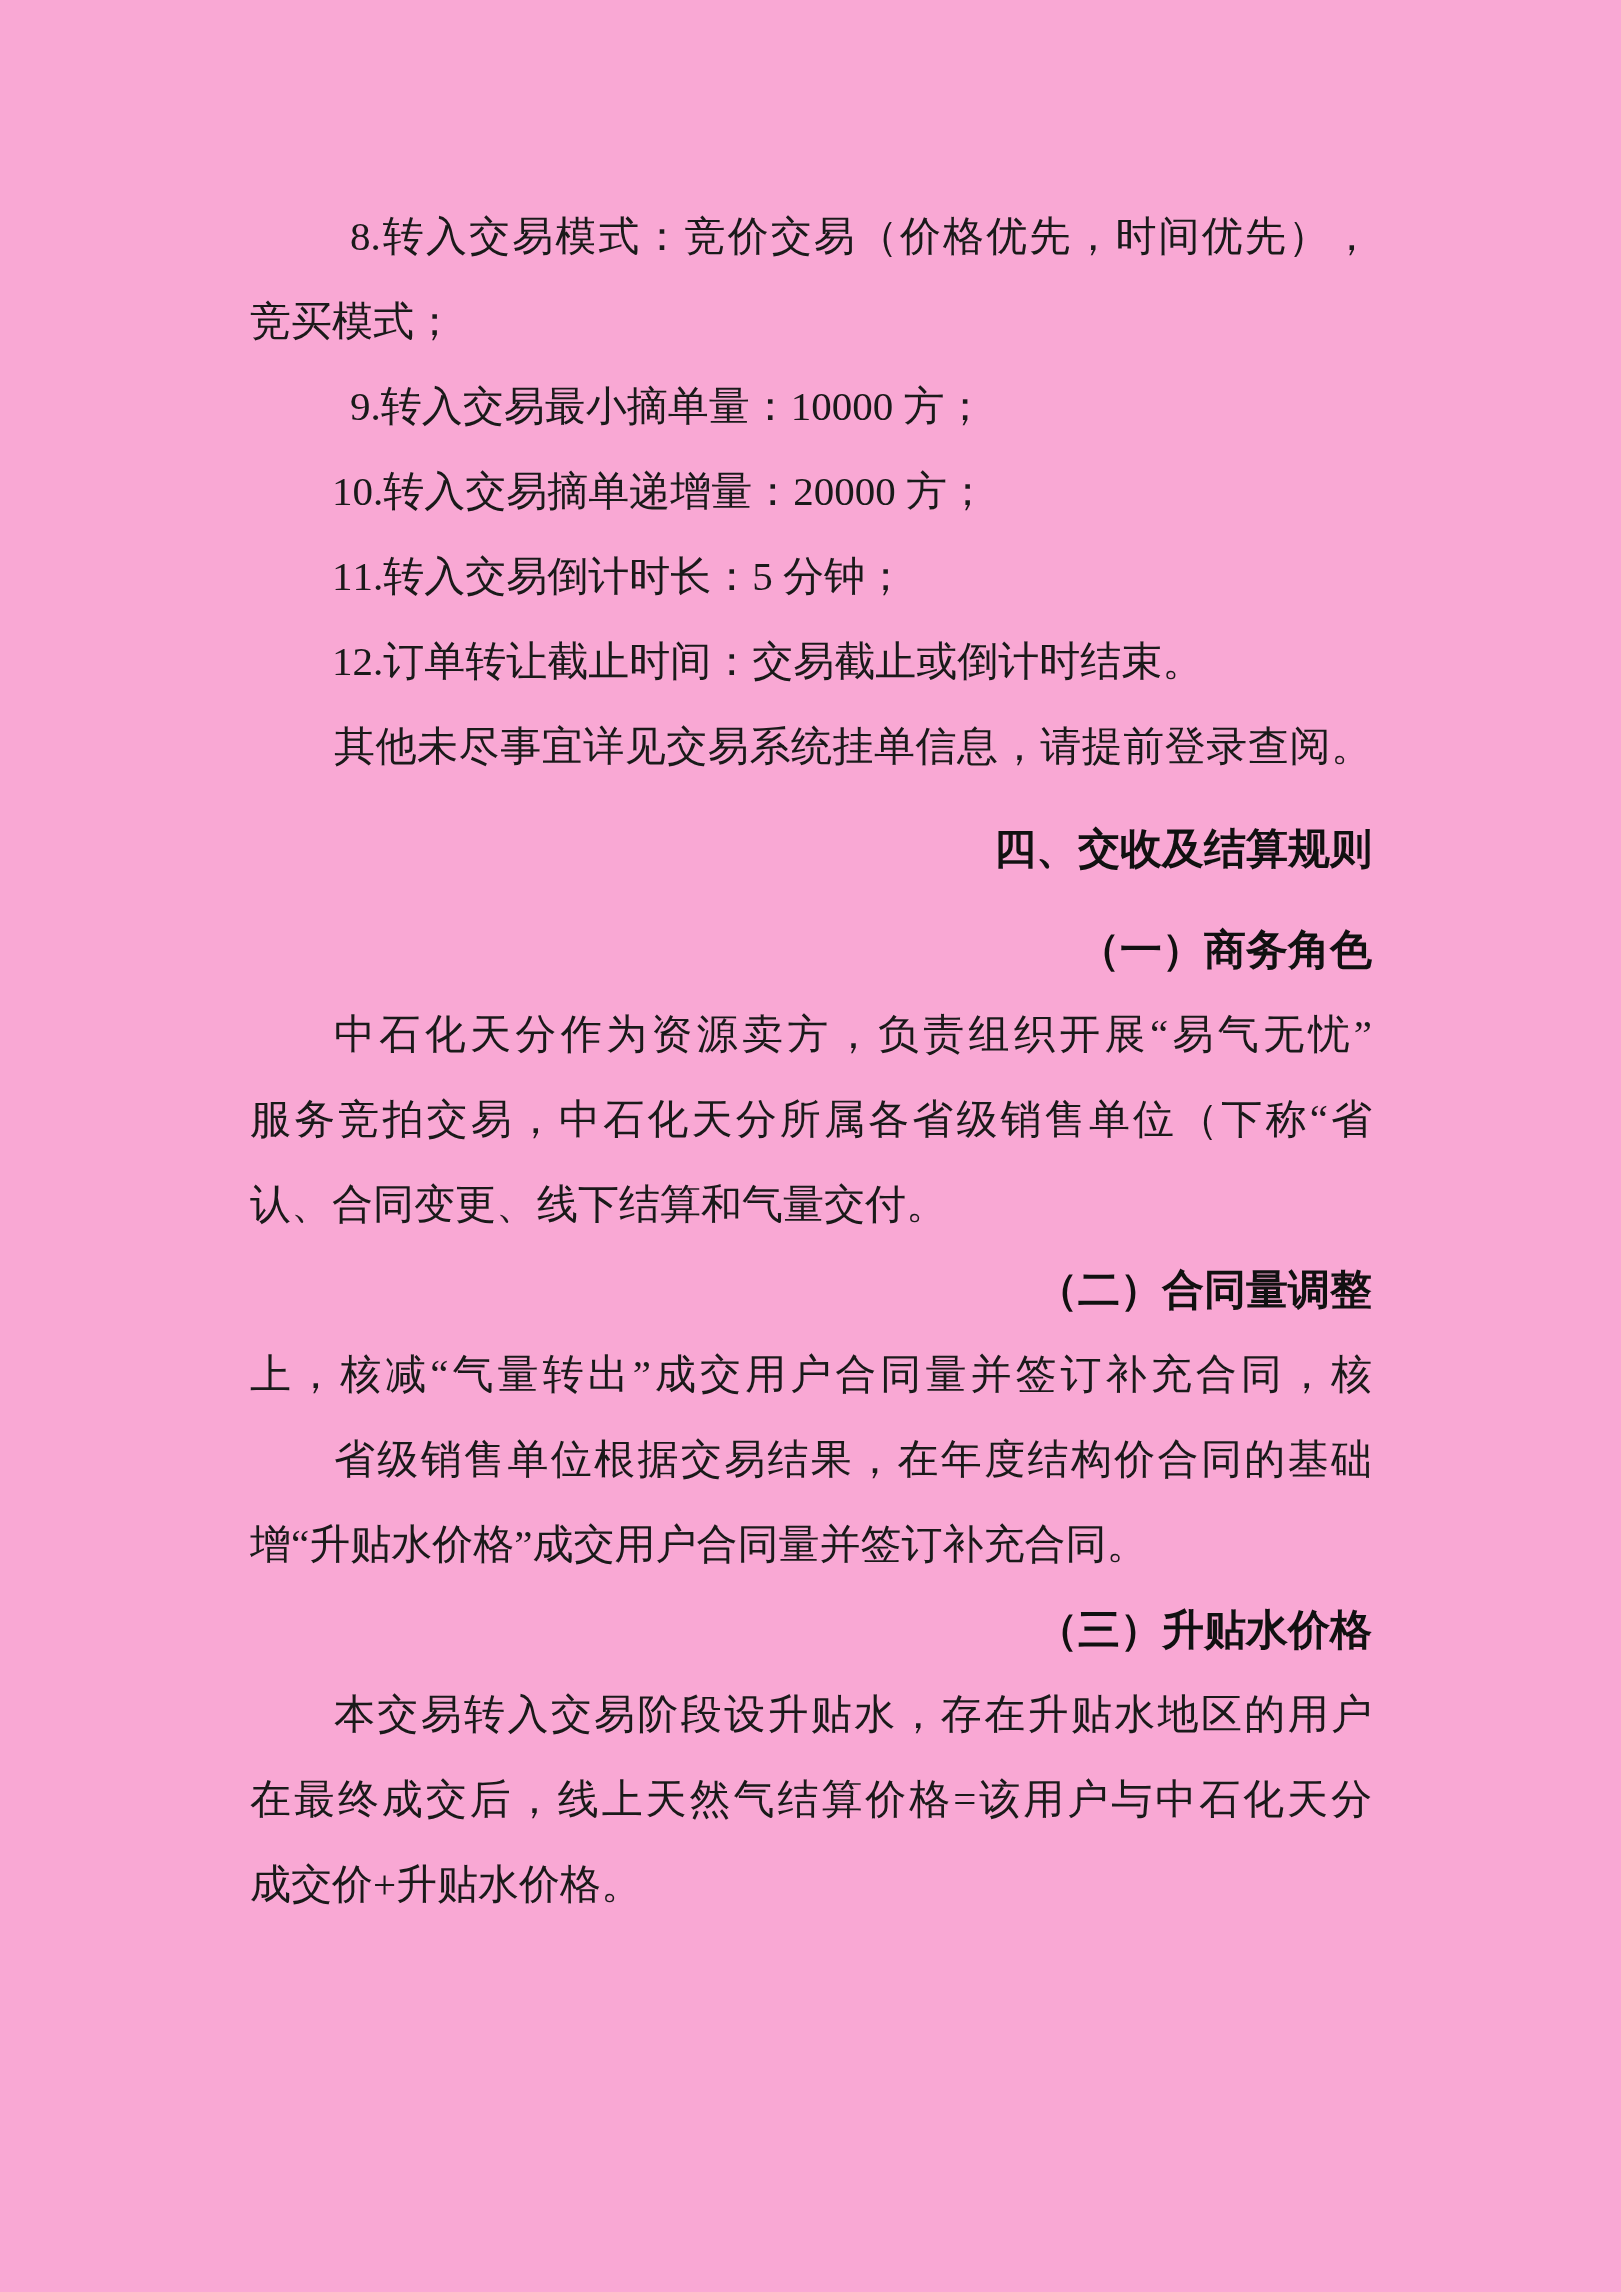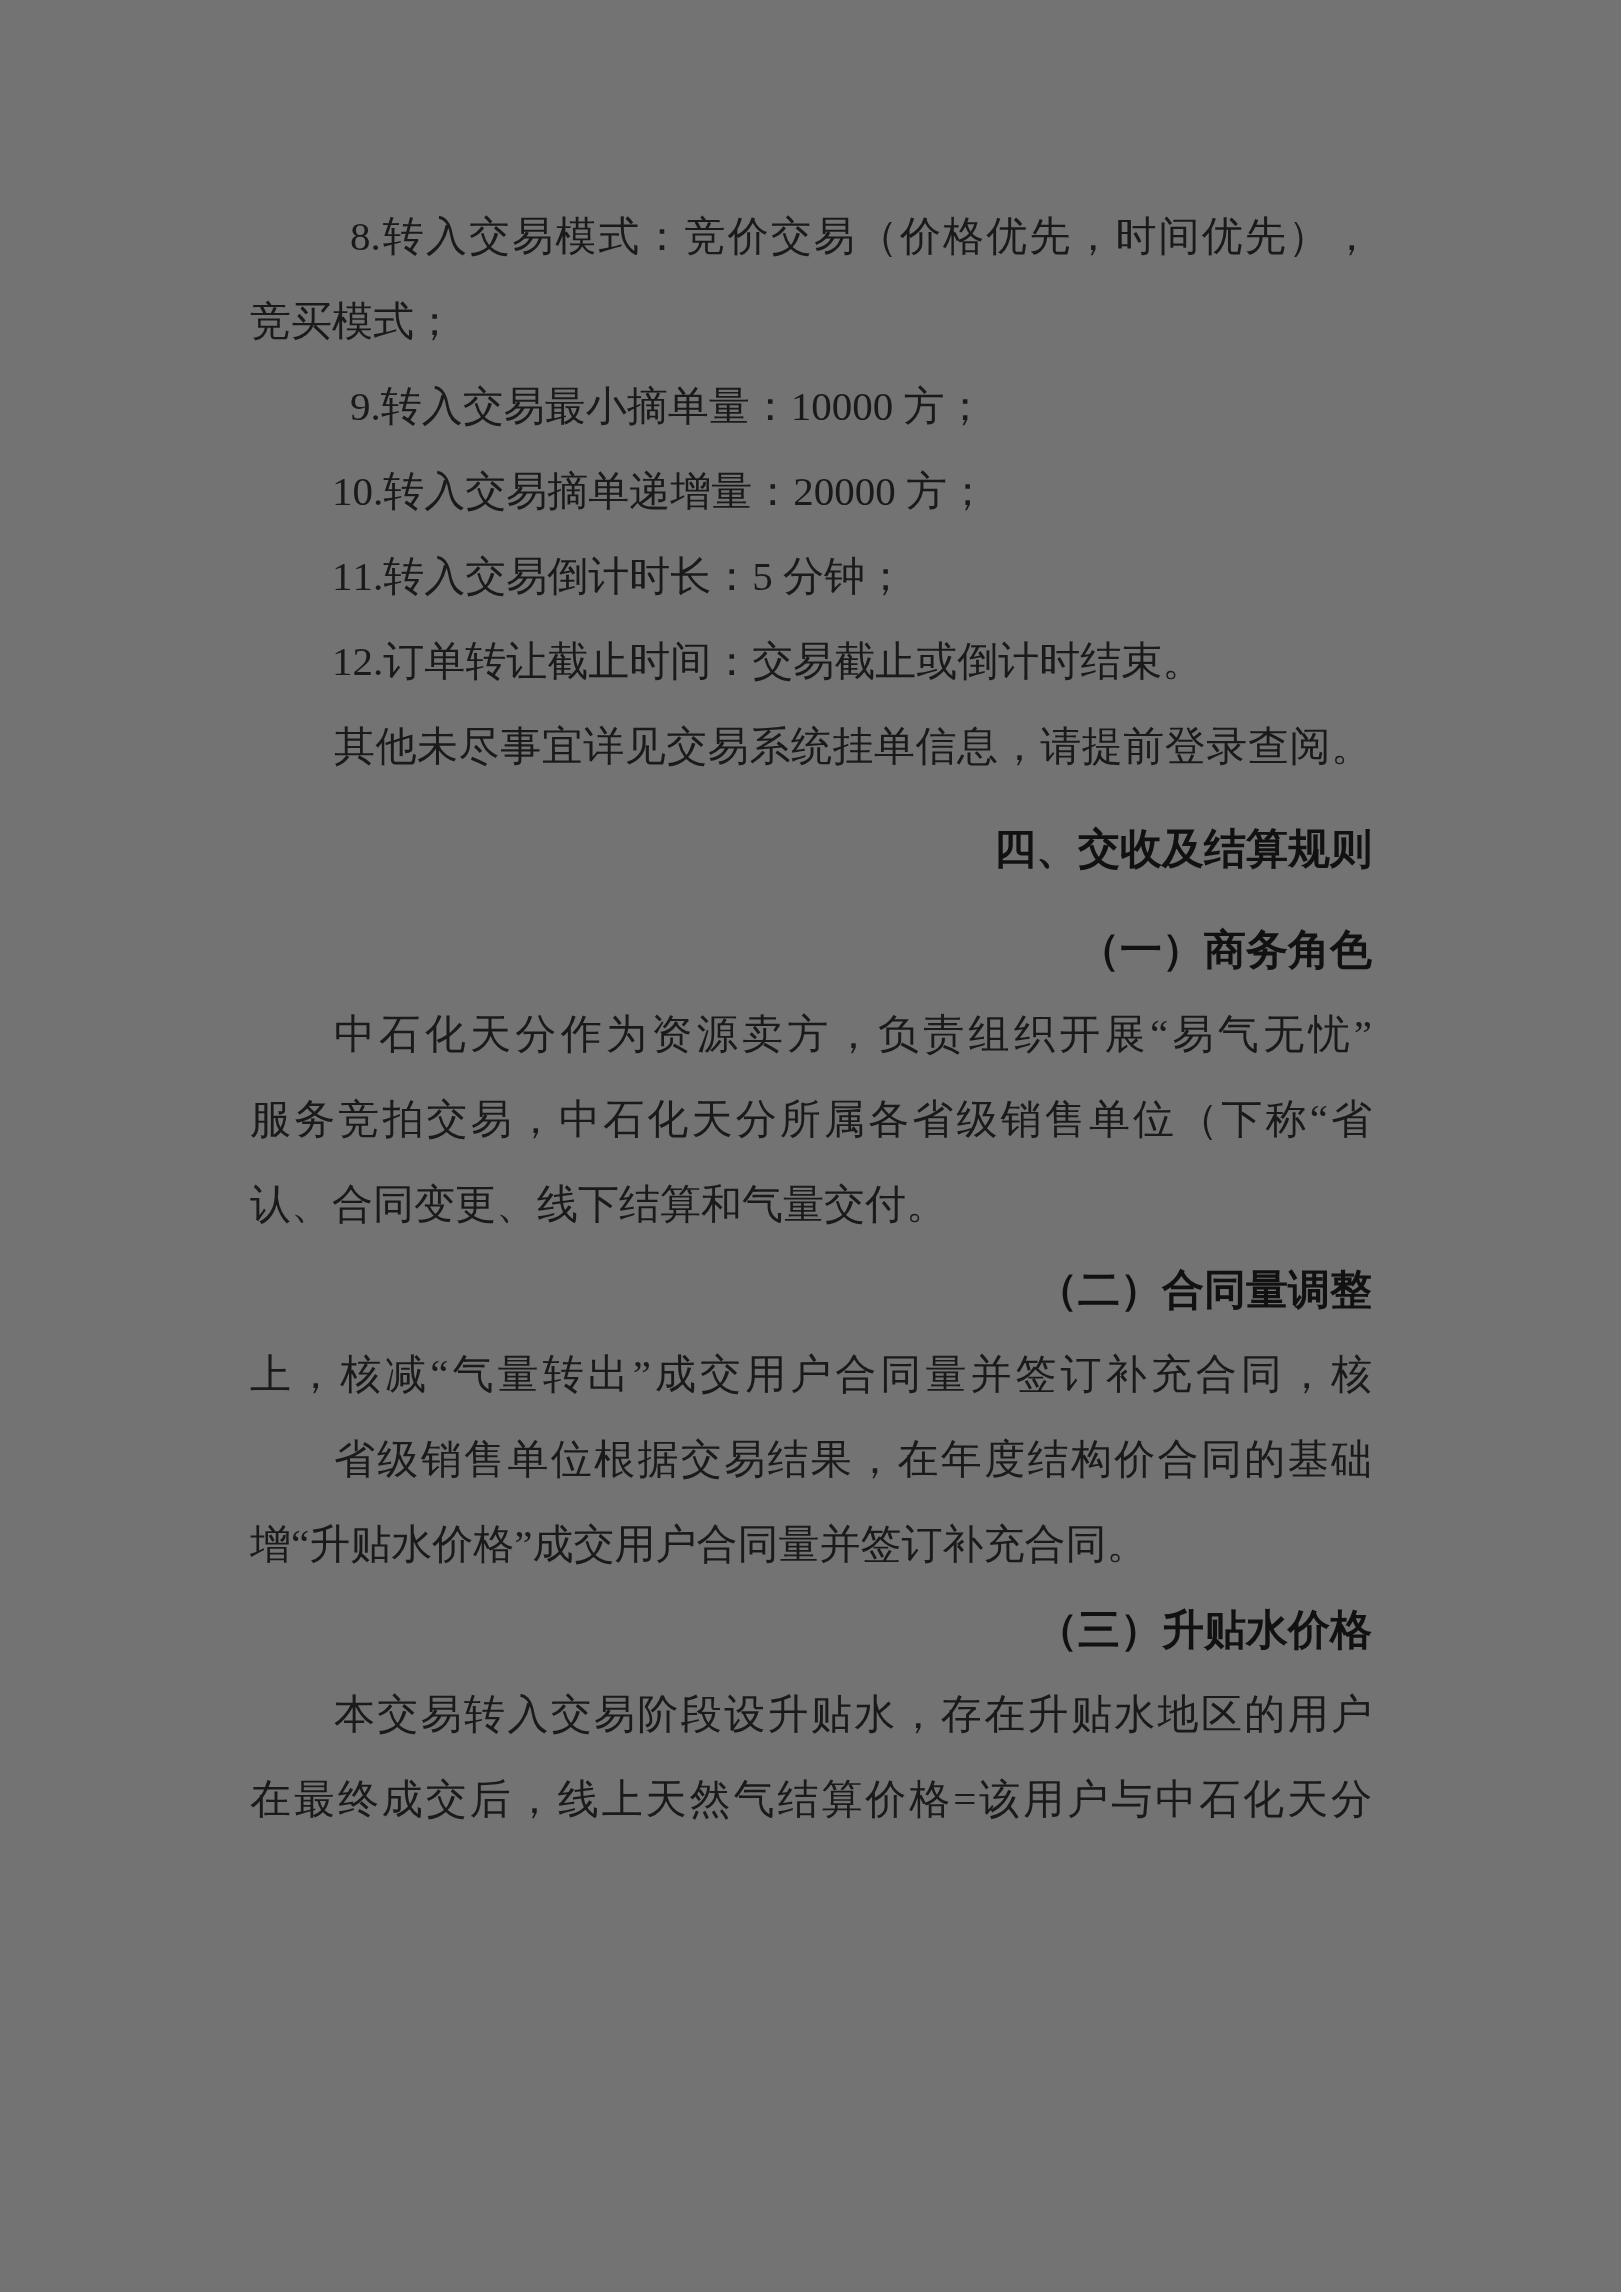--- a/index.html
+++ b/index.html
@@ -47,36 +47,37 @@
     font-family: "Liberation Sans", "DejaVu Sans", sans-serif;
     color: #111111;
     text-align: right;
   }
   
   .sb { margin-top: 16.7px; }
 </style>
 </head>
 <body>
 
-<div class="page" style="background: #737373;">
+<div class="page" style="background: #f9a8d4;">
   <main class="textblock">
       <div class="line item-single fill">8.转入交易模式：竞价交易（价格优先，时间优先），</div>
       <div class="line flush">竞买模式；</div>
       <div class="line item-single">9.转入交易最小摘单量：10000 方；</div>
       <div class="line item-double">10.转入交易摘单递增量：20000 方；</div>
       <div class="line item-double">11.转入交易倒计时长：5 分钟；</div>
       <div class="line item-double">12.订单转让截止时间：交易截止或倒计时结束。</div>
       <div class="line indent fill">其他未尽事宜详见交易系统挂单信息，请提前登录查阅。</div>
       <div class="line heading1 sb">四、交收及结算规则</div>
       <div class="line heading2 sb">（一）商务角色</div>
       <div class="line indent fill">中石化天分作为资源卖方，负责组织开展“易气无忧”</div>
       <div class="line flush fill">服务竞拍交易，中石化天分所属各省级销售单位（下称“省</div>
       <div class="line flush">认、合同变更、线下结算和气量交付。</div>
       <div class="line heading2">（二）合同量调整</div>
       <div class="line flush fill">上，核减“气量转出”成交用户合同量并签订补充合同，核</div>
       <div class="line indent fill">省级销售单位根据交易结果，在年度结构价合同的基础</div>
       <div class="line flush">增“升贴水价格”成交用户合同量并签订补充合同。</div>
       <div class="line heading2">（三）升贴水价格</div>
       <div class="line indent fill">本交易转入交易阶段设升贴水，存在升贴水地区的用户</div>
       <div class="line flush fill">在最终成交后，线上天然气结算价格=该用户与中石化天分</div>
+      <div class="line flush">成交价+升贴水价格。</div>
     </main>
 </div>
 
 
 </body></html>

